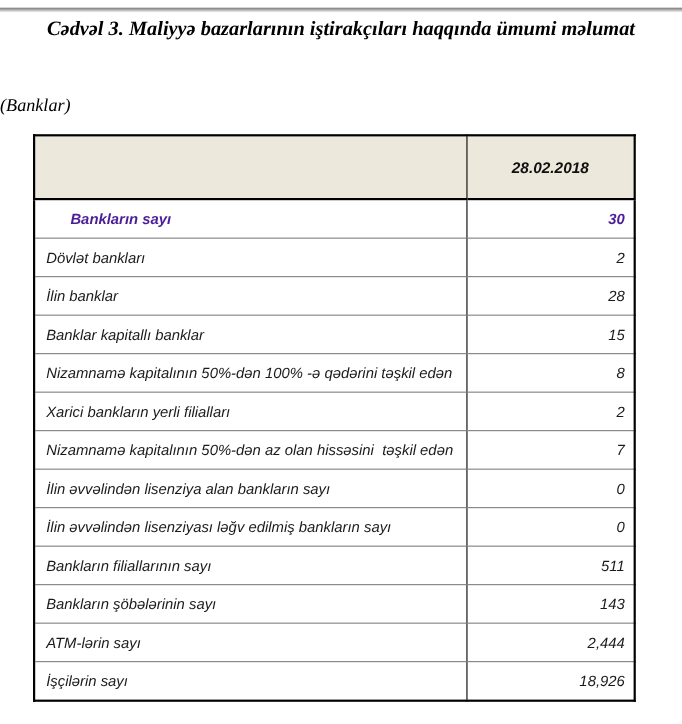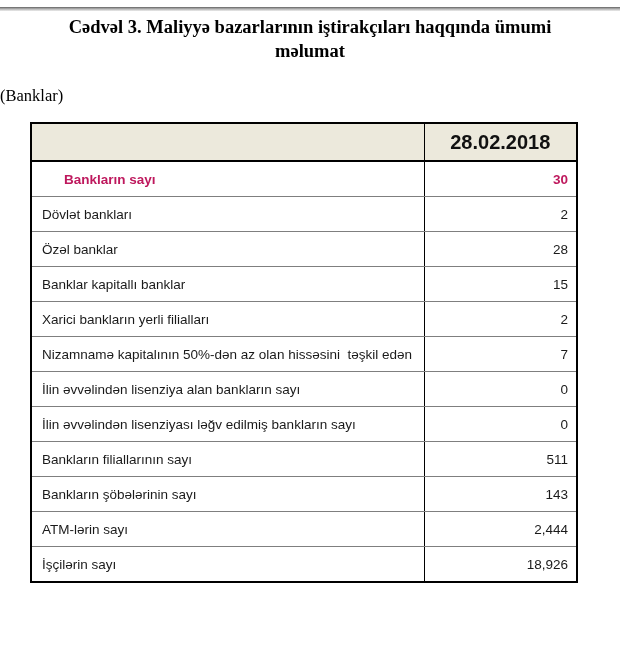--- a/index.html
+++ b/index.html
@@ -1,15 +1,15 @@
 <!DOCTYPE html>
 <html><head>
 <meta charset="utf-8">
 <style>
-  * { margin: 0; padding: 0; box-sizing: border-box; }
+  * { margin: 0; padding: 0; box-sizing: border-box; font-style: italic; }
   html, body { background: #ffffff; }
   body {
     width: 620px; height: 658px;
     font-family: "Liberation Sans", sans-serif;
     overflow: hidden;
   }
   .page {
     position: relative;
     width: 620px; height: 658px;
     background: #ffffff;
@@ -46,22 +46,22 @@
     table-layout: fixed;
     font-size: 13.5px;
     color: #1a1a1a;
     border: 2px solid #000000;
   }
   .data-table col.label-col-def { width: 72%; }
   .data-table col.value-col-def { width: 28%; }
   .data-table th {
     background: #ece9dc;
     border-bottom: 2px solid #000000;
-    height: 38px;
-    font-size: 20px;
+    height: 58px;
+    font-size: 14px;
     font-weight: bold;
     color: #111111;
   }
   .data-table th.label-col,
   .data-table td.label-cell {
     border-right: 1.5px solid #000000;
   }
   .data-table td {
     border-bottom: 1px solid #7f7f7f;
     padding: 9.5px 8px;
@@ -69,21 +69,21 @@
   }
   .data-table td.label-cell {
     text-align: left;
     padding-left: 10px;
     white-space: pre-wrap;
   }
   .data-table td.value-cell {
     text-align: right;
   }
   .data-table tr:last-child td { border-bottom: none; }
-  .data-table td.bold { font-weight: bold; color: #be185d; padding-left: 32px; }
+  .data-table td.bold { font-weight: bold; color: #4c1d95; padding-left: 32px; }
 </style>
 </head>
 <body>
 
 <div class="page">
 
   <div class="top-rule"></div>
 
   <h1 class="title">Cədvəl 3. Maliyyə bazarlarının iştirakçıları haqqında ümumi məlumat</h1>
 
@@ -103,26 +103,30 @@
     <tbody id="table-body">
         <tr>
           <td class="label-cell bold">Bankların sayı</td>
           <td class="value-cell bold">30</td>
         </tr>
         <tr>
           <td class="label-cell">Dövlət bankları</td>
           <td class="value-cell">2</td>
         </tr>
         <tr>
-          <td class="label-cell">Özəl banklar</td>
+          <td class="label-cell">İlin banklar</td>
           <td class="value-cell">28</td>
         </tr>
         <tr>
           <td class="label-cell">Banklar kapitallı banklar</td>
           <td class="value-cell">15</td>
+        </tr>
+        <tr>
+          <td class="label-cell">Nizamnamə kapitalının 50%-dən 100% -ə qədərini təşkil edən</td>
+          <td class="value-cell">8</td>
         </tr>
         <tr>
           <td class="label-cell">Xarici bankların yerli filialları</td>
           <td class="value-cell">2</td>
         </tr>
         <tr>
           <td class="label-cell">Nizamnamə kapitalının 50%-dən az olan hissəsini  təşkil edən</td>
           <td class="value-cell">7</td>
         </tr>
         <tr>

